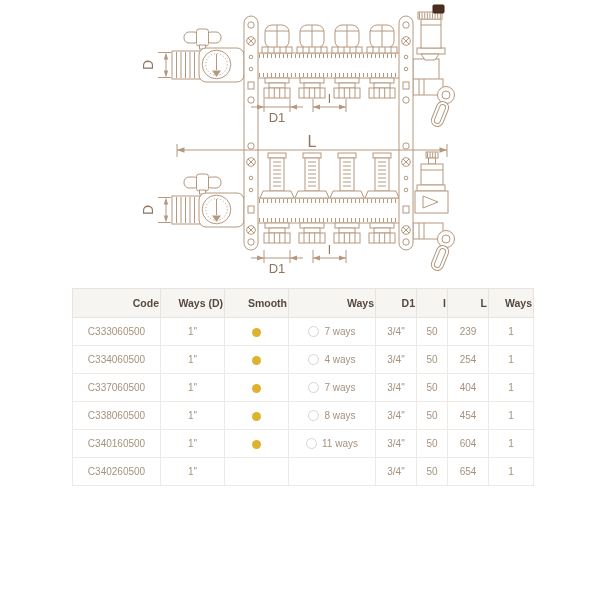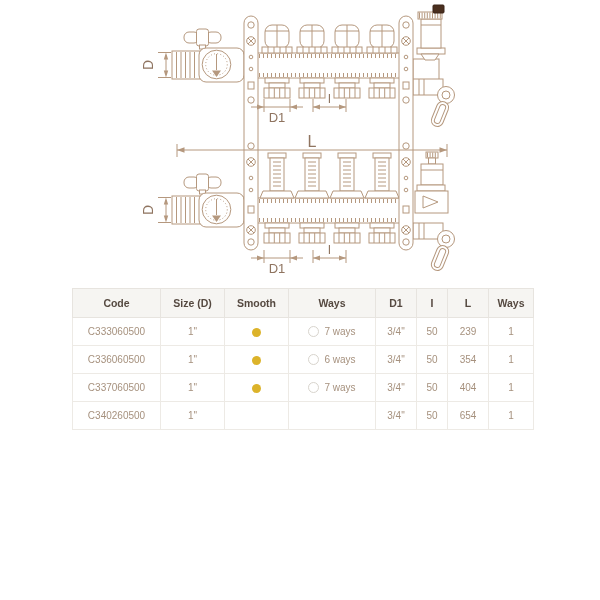--- a/index.html
+++ b/index.html
@@ -17,21 +17,21 @@
   .dwg .tickring{stroke-dasharray:1 2.2;}
   .dwg text{fill:var(--label,#8f7460);stroke:none;font-family:"Liberation Sans",sans-serif;}
   .dwg .lblL{font-size:16px;}
   .dwg .lblD{font-size:14px;}
   .dwg .lblD1{font-size:13px;}
   .dwg .lblI{font-size:12px;}
   
   .spec{position:absolute;left:72px;top:288px;width:461px;border-collapse:collapse;
         table-layout:fixed;font-size:10px;}
   .spec th{height:26px;background:#f6f5f2;color:#554940;font-size:10.5px;font-weight:700;
-           border:1px solid #e7e4df;text-align:center;}
+           border:1px solid #e7e4df;text-align:right;}
   .spec td{height:25px;border:1px solid #edeae5;color:#a6917e;text-align:center;
            white-space:nowrap;overflow:hidden;}
   .dot{display:inline-block;width:9px;height:9px;border-radius:50%;
        background:var(--dot,#dcb32a);vertical-align:middle;}
   .radio{display:inline-block;width:11px;height:11px;border-radius:50%;
          border:1px solid #d8d4cd;background:#fff;vertical-align:-2px;margin-right:5px;box-sizing:border-box;}
 </style>
 </head>
 <body>
 
@@ -206,58 +206,78 @@
         <col style="width:64px">
         <col style="width:87px">
       <col style="width:41px">
         <col style="width:31px">
         <col style="width:41px">
         <col style="width:45px">
     </colgroup>
     <thead>
       <tr>
         <th>Code</th>
-        <th>Size (D)</th>
+        <th>Ways (D)</th>
         <th>Smooth</th>
         <th>Ways</th>
         <th>D1</th>
         <th>I</th>
         <th>L</th>
         <th>Ways</th>
       </tr>
     </thead>
     <tbody>
         <tr>
       <td>C333060500</td>
       <td>1"</td>
       <td><span class="dot"></span></td>
       <td><span class="radio"></span><span>7 ways</span></td>
       <td>3/4"</td>
       <td>50</td>
       <td>239</td>
       <td>1</td>
     </tr>
         <tr>
-      <td>C336060500</td>
-      <td>1"</td>
-      <td><span class="dot"></span></td>
-      <td><span class="radio"></span><span>6 ways</span></td>
-      <td>3/4"</td>
-      <td>50</td>
-      <td>354</td>
+      <td>C334060500</td>
+      <td>1"</td>
+      <td><span class="dot"></span></td>
+      <td><span class="radio"></span><span>4 ways</span></td>
+      <td>3/4"</td>
+      <td>50</td>
+      <td>254</td>
       <td>1</td>
     </tr>
         <tr>
       <td>C337060500</td>
       <td>1"</td>
       <td><span class="dot"></span></td>
       <td><span class="radio"></span><span>7 ways</span></td>
       <td>3/4"</td>
       <td>50</td>
       <td>404</td>
+      <td>1</td>
+    </tr>
+        <tr>
+      <td>C338060500</td>
+      <td>1"</td>
+      <td><span class="dot"></span></td>
+      <td><span class="radio"></span><span>8 ways</span></td>
+      <td>3/4"</td>
+      <td>50</td>
+      <td>454</td>
+      <td>1</td>
+    </tr>
+        <tr>
+      <td>C340160500</td>
+      <td>1"</td>
+      <td><span class="dot"></span></td>
+      <td><span class="radio"></span><span>11 ways</span></td>
+      <td>3/4"</td>
+      <td>50</td>
+      <td>604</td>
       <td>1</td>
     </tr>
         <tr>
       <td>C340260500</td>
       <td>1"</td>
       <td></td>
       <td></td>
       <td>3/4"</td>
       <td>50</td>
       <td>654</td>

